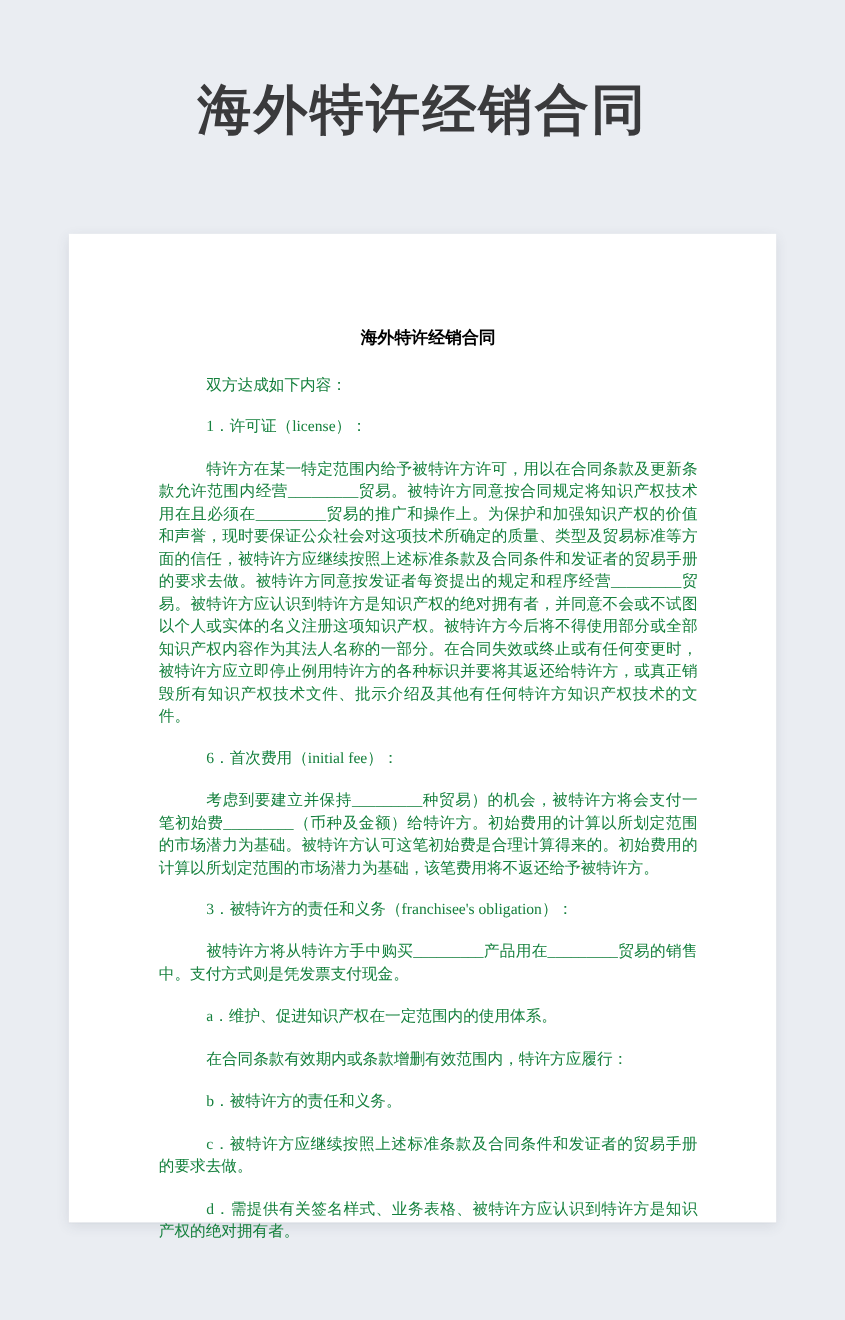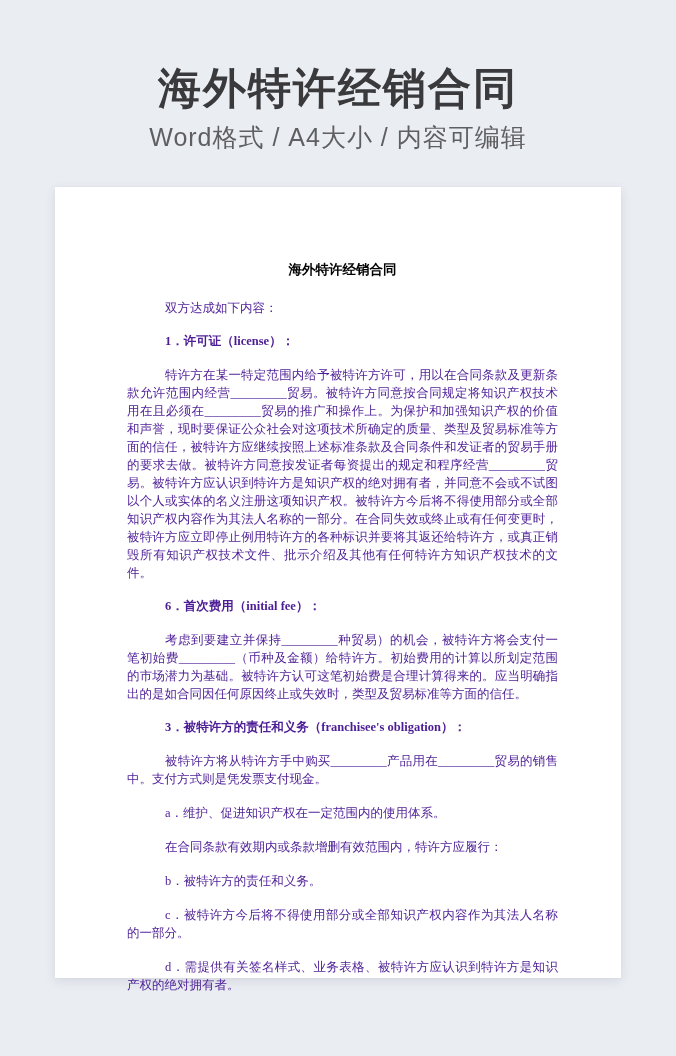--- a/index.html
+++ b/index.html
@@ -50,60 +50,58 @@
     text-align: center;
     font-size: 13.5px;
     font-weight: 700;
     color: #000000;
     font-family: "Liberation Sans", "DejaVu Sans", sans-serif;
   }
   .para {
     margin: 16px 0 11px 0;
     font-size: 12.5px;
     line-height: 18px;
-    color: #4c1d95;
+    color: #15803d;
     text-indent: 38px;
     text-align: justify;
     font-family: "Liberation Serif", "DejaVu Serif", serif;
   }
   .sec-heading {
     margin-top: 15px;
-    font-weight: bold;
   }
   .list-item {
     margin-bottom: 9px;
   }
 </style>
 </head>
 <body>
 
 <div class="stage">
 
   <div class="hero">
     <h1 class="hero-title">海外特许经销合同</h1>
-    <p class="hero-sub">Word格式 / A4大小 / 内容可编辑</p>
   </div>
 
   <div class="paper">
 
     <h2 class="doc-title">海外特许经销合同</h2>
 
     <p class="para">双方达成如下内容：</p>
 
     <p class="para sec-heading">1．许可证（license）：</p>
     <p class="para">特许方在某一特定范围内给予被特许方许可，用以在合同条款及更新条款允许范围内经营_________贸易。被特许方同意按合同规定将知识产权技术用在且必须在_________贸易的推广和操作上。为保护和加强知识产权的价值和声誉，现时要保证公众社会对这项技术所确定的质量、类型及贸易标准等方面的信任，被特许方应继续按照上述标准条款及合同条件和发证者的贸易手册的要求去做。被特许方同意按发证者每资提出的规定和程序经营_________贸易。被特许方应认识到特许方是知识产权的绝对拥有者，并同意不会或不试图以个人或实体的名义注册这项知识产权。被特许方今后将不得使用部分或全部知识产权内容作为其法人名称的一部分。在合同失效或终止或有任何变更时，被特许方应立即停止例用特许方的各种标识并要将其返还给特许方，或真正销毁所有知识产权技术文件、批示介绍及其他有任何特许方知识产权技术的文件。</p>
 
     <p class="para sec-heading">6．首次费用（initial fee）：</p>
-    <p class="para">考虑到要建立并保持_________种贸易）的机会，被特许方将会支付一笔初始费_________（币种及金额）给特许方。初始费用的计算以所划定范围的市场潜力为基础。被特许方认可这笔初始费是合理计算得来的。应当明确指出的是如合同因任何原因终止或失效时，类型及贸易标准等方面的信任。</p>
+    <p class="para">考虑到要建立并保持_________种贸易）的机会，被特许方将会支付一笔初始费_________（币种及金额）给特许方。初始费用的计算以所划定范围的市场潜力为基础。被特许方认可这笔初始费是合理计算得来的。初始费用的计算以所划定范围的市场潜力为基础，该笔费用将不返还给予被特许方。</p>
 
     <p class="para sec-heading">3．被特许方的责任和义务（franchisee's obligation）：</p>
     <p class="para">被特许方将从特许方手中购买_________产品用在_________贸易的销售中。支付方式则是凭发票支付现金。</p>
 
     <p class="para list-item">a．维护、促进知识产权在一定范围内的使用体系。</p>
 
     <p class="para">在合同条款有效期内或条款增删有效范围内，特许方应履行：</p>
     <p class="para list-item">b．被特许方的责任和义务。</p>
-    <p class="para list-item">c．被特许方今后将不得使用部分或全部知识产权内容作为其法人名称的一部分。</p>
+    <p class="para list-item">c．被特许方应继续按照上述标准条款及合同条件和发证者的贸易手册的要求去做。</p>
     <p class="para list-item">d．需提供有关签名样式、业务表格、被特许方应认识到特许方是知识产权的绝对拥有者。</p>
 
   </div>
 
 </div>
 
 </body></html>

